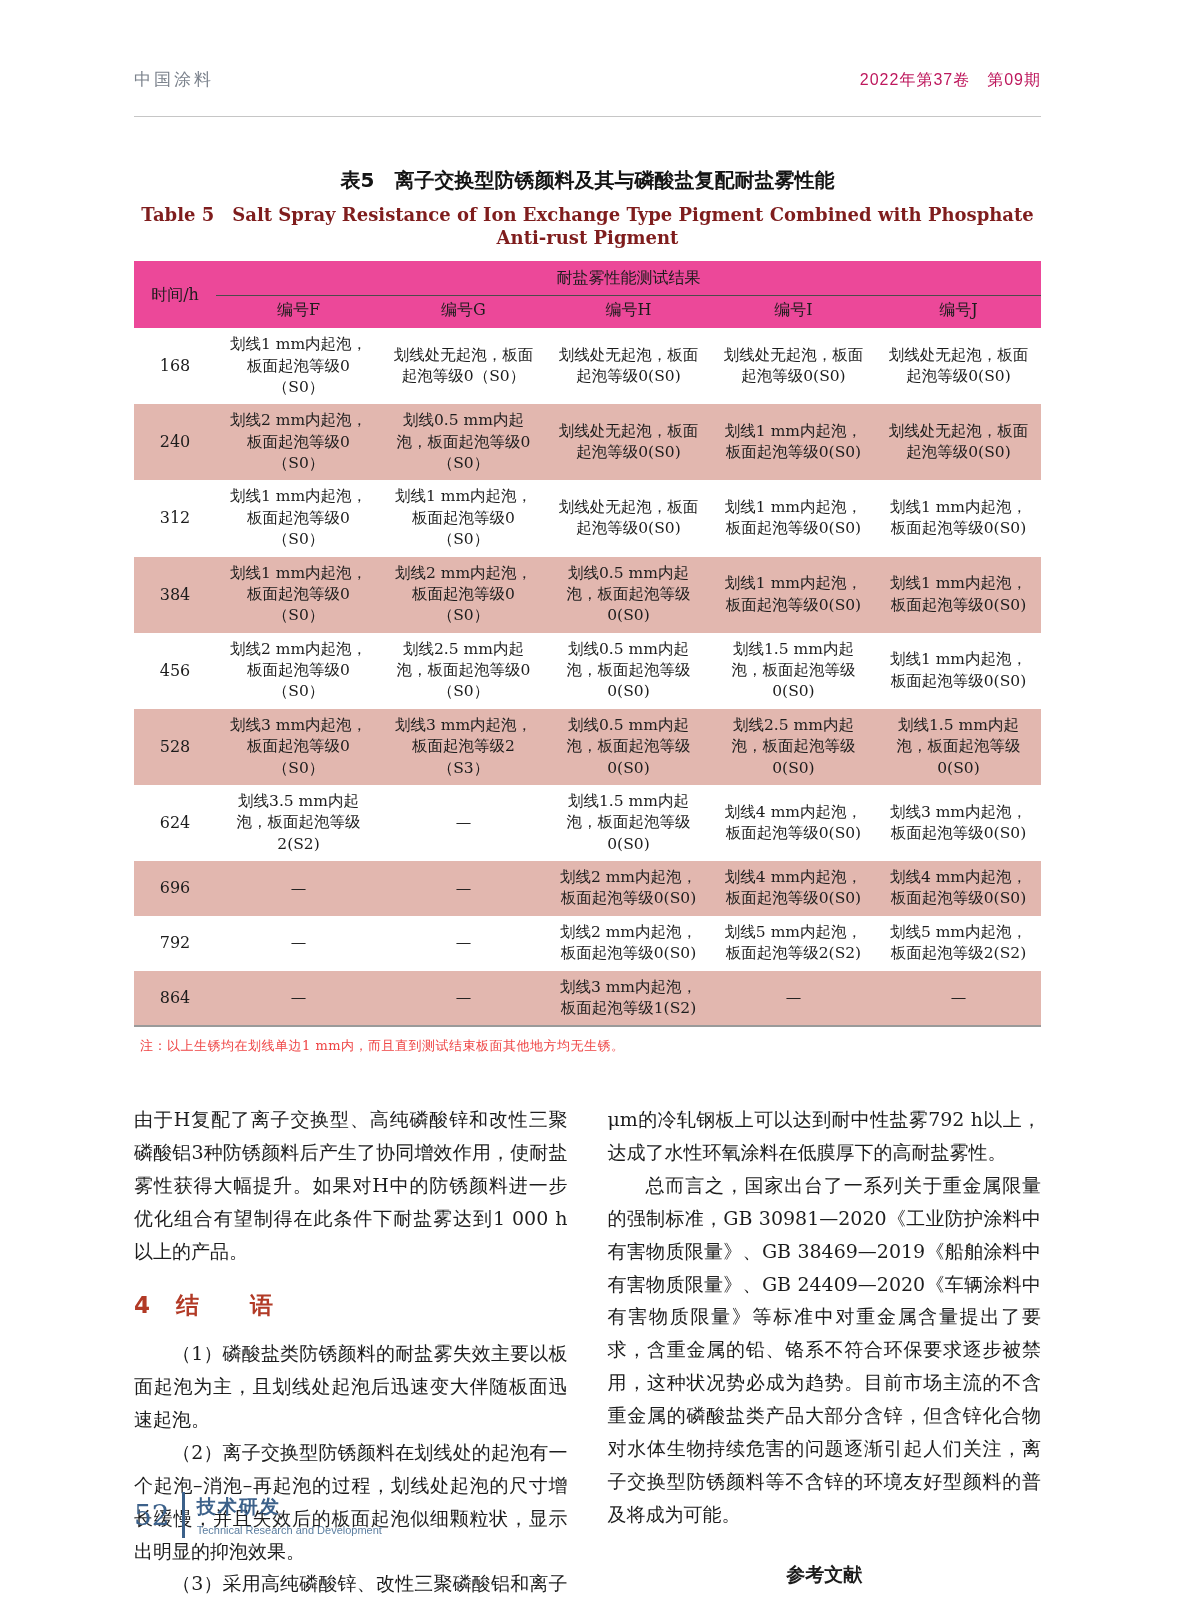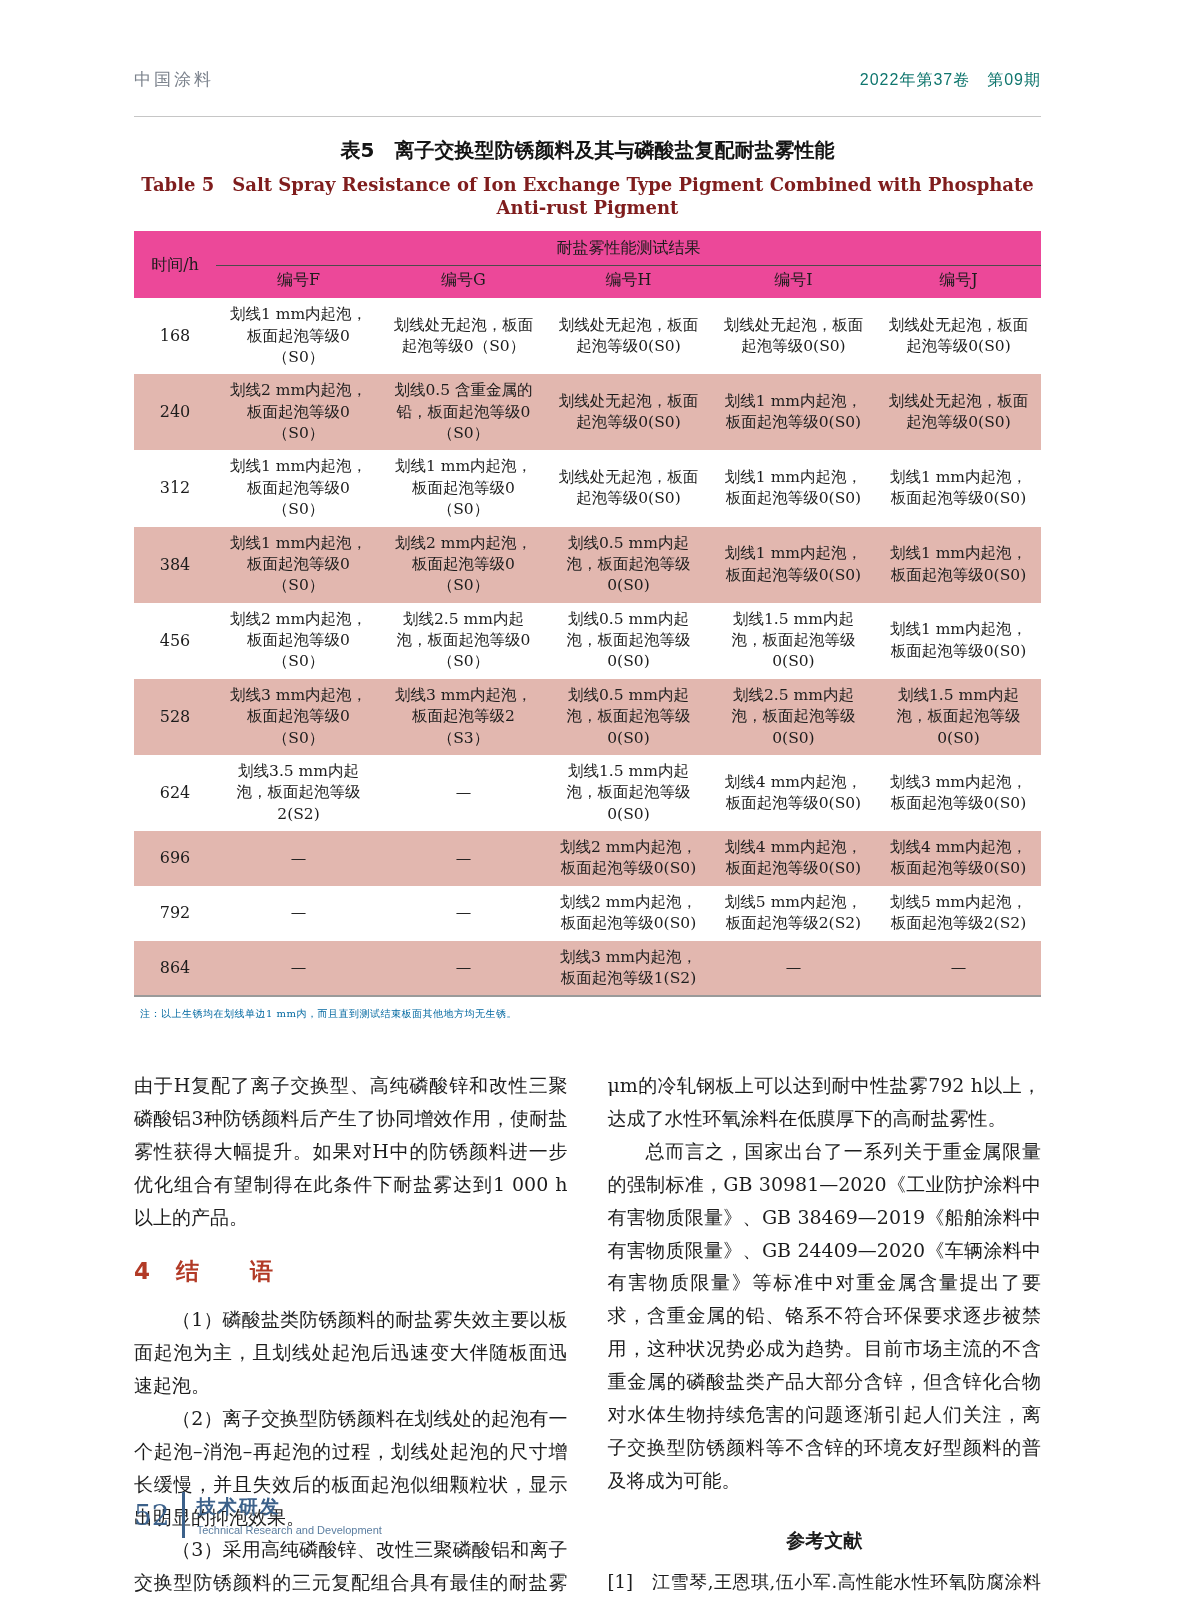--- a/index.html
+++ b/index.html
@@ -10,25 +10,25 @@
   }
   .page{padding:68px 146px 0 134px;position:relative;}
 
   
   .runhead{
     display:flex;justify-content:space-between;align-items:baseline;
     font-family:"Liberation Sans","DejaVu Sans",sans-serif;
     color:#7b828c;border-bottom:1px solid #c6c6c6;padding-bottom:25px;
   }
   .runhead .jname{font-size:17px;letter-spacing:3px;}
-  .runhead .issue{font-size:16px;letter-spacing:1px;color:#0f766e;}
+  .runhead .issue{font-size:16px;letter-spacing:1px;color:#be185d;}
 
   
   .tbl-title-zh{
-    text-align:center;font-weight:bold;font-size:20px;margin-top:20px;
+    text-align:center;font-weight:bold;font-size:20px;margin-top:50px;
     font-family:"DejaVu Sans","Liberation Sans",sans-serif;color:#141414;
   }
   .tbl-title-en{
     text-align:center;font-weight:bold;font-size:18px;margin-top:9px;color:#7f1d1d;
   }
 
   
   table.saltspray{
     width:100%;border-collapse:collapse;margin-top:13px;
     font-size:15.5px;line-height:1.38;table-layout:fixed;
@@ -39,21 +39,21 @@
   }
   thead{background:#ec4899;}
   th.time-col{width:7.5%;font-size:16px;}
   th.group-col{border-bottom:1px solid #4c4c4c;padding:6px 4px 5px;font-size:16px;}
   tr.subhead th{font-size:16px;padding:3px 0 7px;}
   tbody tr.stripe{background:#e2b7af;}
   tbody tr:last-child{border-bottom:2px solid #9a9a9a;}
   td.t-time{font-size:16px;}
 
   .tbl-note{
-    color:#0369a1;font-size:10px;margin:10px 0 0 6px;letter-spacing:.5px;
+    color:#ef4444;font-size:13px;margin:10px 0 0 6px;letter-spacing:.5px;
   }
 
   
   .columns{display:flex;gap:40px;margin-top:48px;}
   .col{flex:1;min-width:0;font-size:19px;line-height:1.73;text-align:justify;}
   .col p{margin:0;}
   .col p.indent{text-indent:2em;}
   .section-head{
     color:#b23a26;font-weight:bold;font-size:23px;margin:18px 0 12px;
     font-family:"DejaVu Sans","Liberation Sans",sans-serif;
@@ -109,21 +109,21 @@
           <td class="t-time">168</td>
           <td>划线1 mm内起泡，板面起泡等级0（S0）</td>
           <td>划线处无起泡，板面起泡等级0（S0）</td>
           <td>划线处无起泡，板面起泡等级0(S0)</td>
           <td>划线处无起泡，板面起泡等级0(S0)</td>
           <td>划线处无起泡，板面起泡等级0(S0)</td>
         </tr>
         <tr class="stripe">
           <td class="t-time">240</td>
           <td>划线2 mm内起泡，板面起泡等级0（S0）</td>
-          <td>划线0.5 含重金属的铅，板面起泡等级0（S0）</td>
+          <td>划线0.5 mm内起泡，板面起泡等级0（S0）</td>
           <td>划线处无起泡，板面起泡等级0(S0)</td>
           <td>划线1 mm内起泡，板面起泡等级0(S0)</td>
           <td>划线处无起泡，板面起泡等级0(S0)</td>
         </tr>
         <tr>
           <td class="t-time">312</td>
           <td>划线1 mm内起泡，板面起泡等级0（S0）</td>
           <td>划线1 mm内起泡，板面起泡等级0（S0）</td>
           <td>划线处无起泡，板面起泡等级0(S0)</td>
           <td>划线1 mm内起泡，板面起泡等级0(S0)</td>

